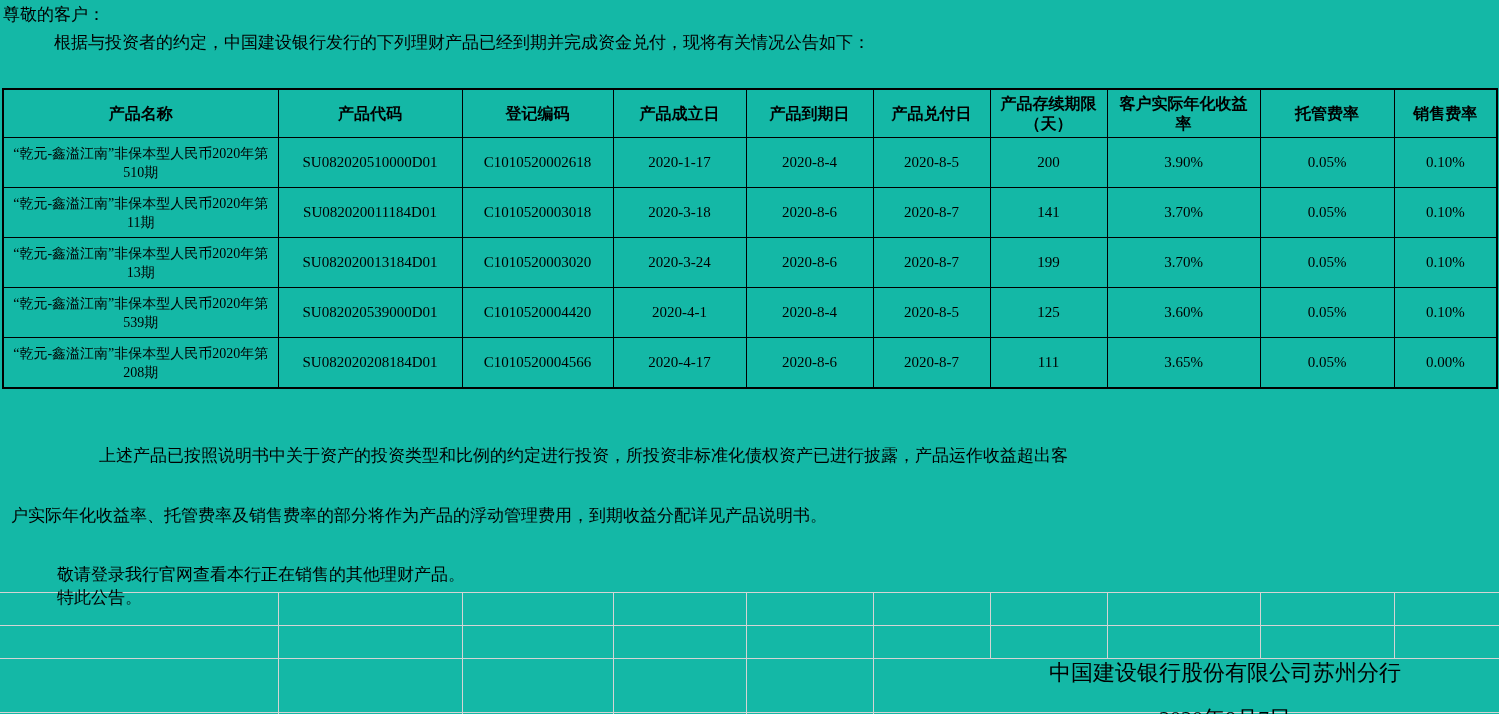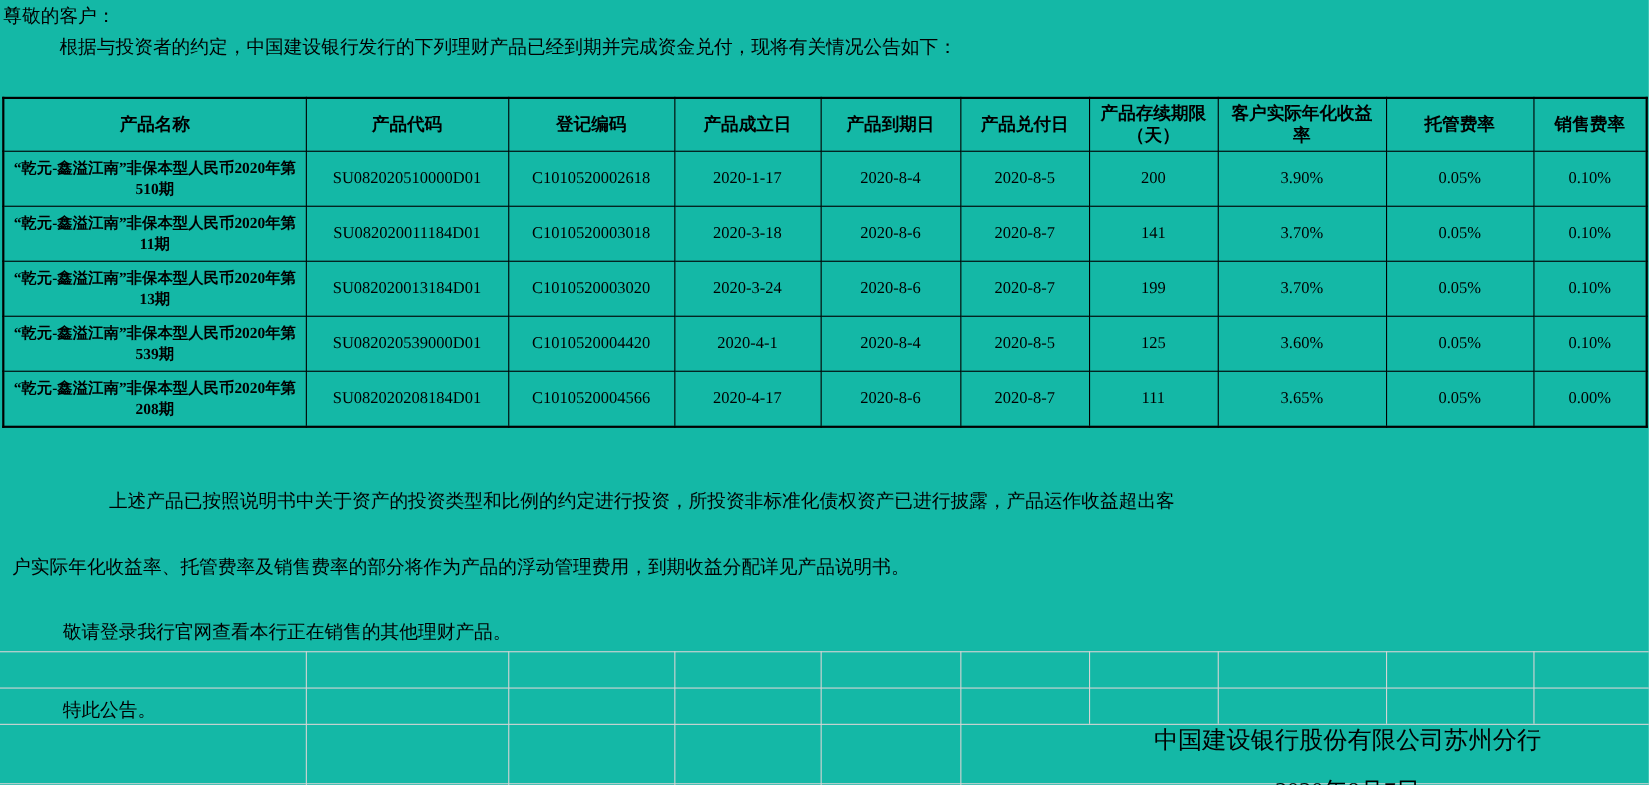--- a/index.html
+++ b/index.html
@@ -10,21 +10,21 @@
     color:#000;
     font-family:"Liberation Serif","DejaVu Serif",serif;
     overflow:hidden;
   }
   .txt{position:absolute;white-space:nowrap;font-size:17px;line-height:20px;}
   .greeting{left:3px;top:5px;}
   .intro{left:54px;top:33px;}
   .para1{left:99px;top:446px;}
   .para2{left:11px;top:506px;}
   .para3{left:57px;top:565px;}
-  .para4{left:57px;top:636px;text-align:right;}
+  .para4{left:57px;top:588px;text-align:right;}
   .sign-block{position:absolute;left:1020px;top:660px;width:410px;text-align:center;}
   .sign-line{font-size:22px;line-height:26px;white-space:nowrap;}
   .date-line{font-size:22px;line-height:26px;white-space:nowrap;margin-top:20px;}
 
   table.products{
     position:absolute;left:2px;top:88px;
     border-collapse:collapse;
     table-layout:fixed;
     width:1494px;
     border:2px solid #000;
@@ -40,21 +40,21 @@
     font-size:16px;
     font-weight:bold;
     line-height:20px;
     height:43px;
   }
   table.products td{
     font-size:15px;
     line-height:19px;
     height:45px;
   }
-  table.products td.name{font-size:14px;line-height:19px;font-weight:bold;}
+  table.products td.name{font-size:14px;line-height:19px;}
 
   
   .gl{position:absolute;background:#d4d4d4;}
   .gl.h{height:1px;left:0;width:1499px;}
   .gl.v{width:1px;}
 </style>
 </head>
 <body>
 
 <div class="page">

